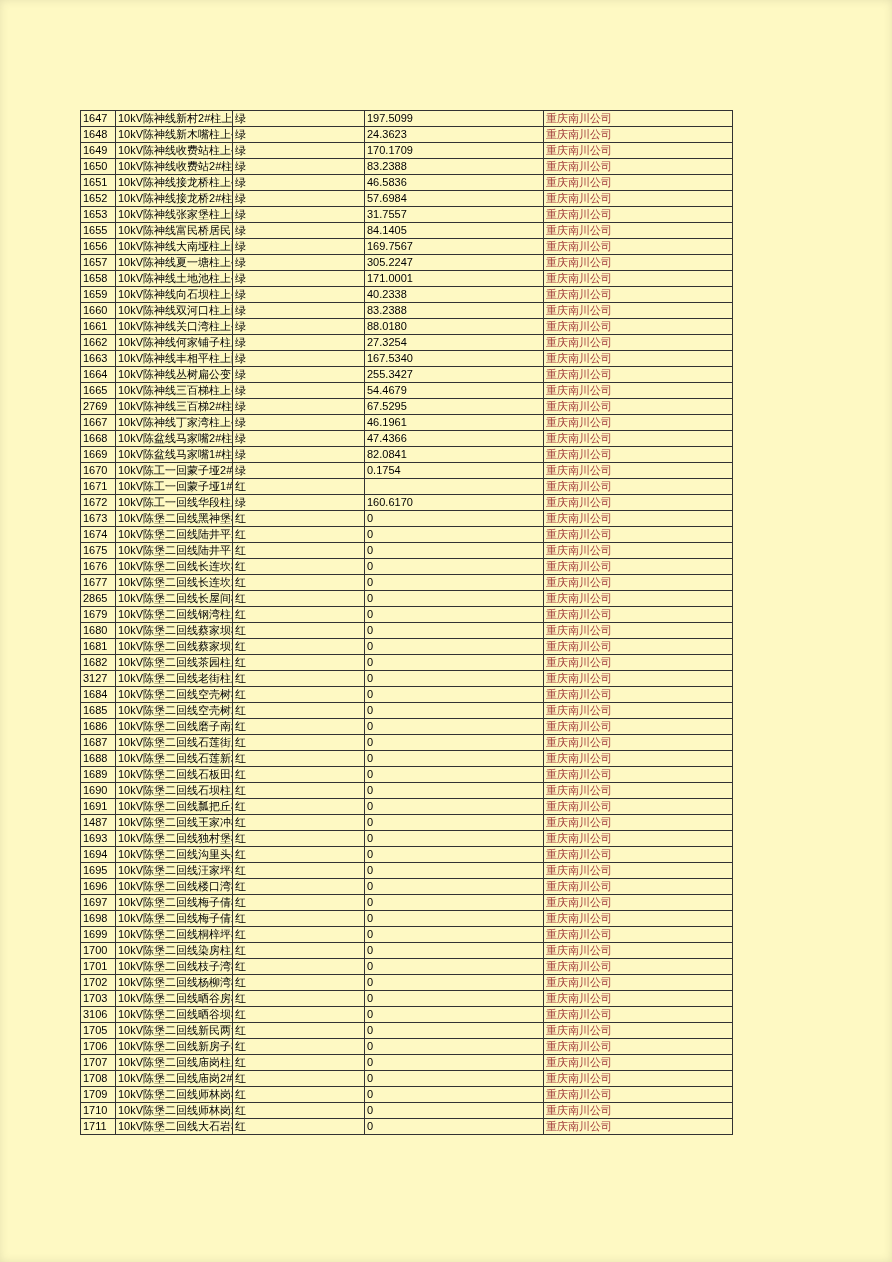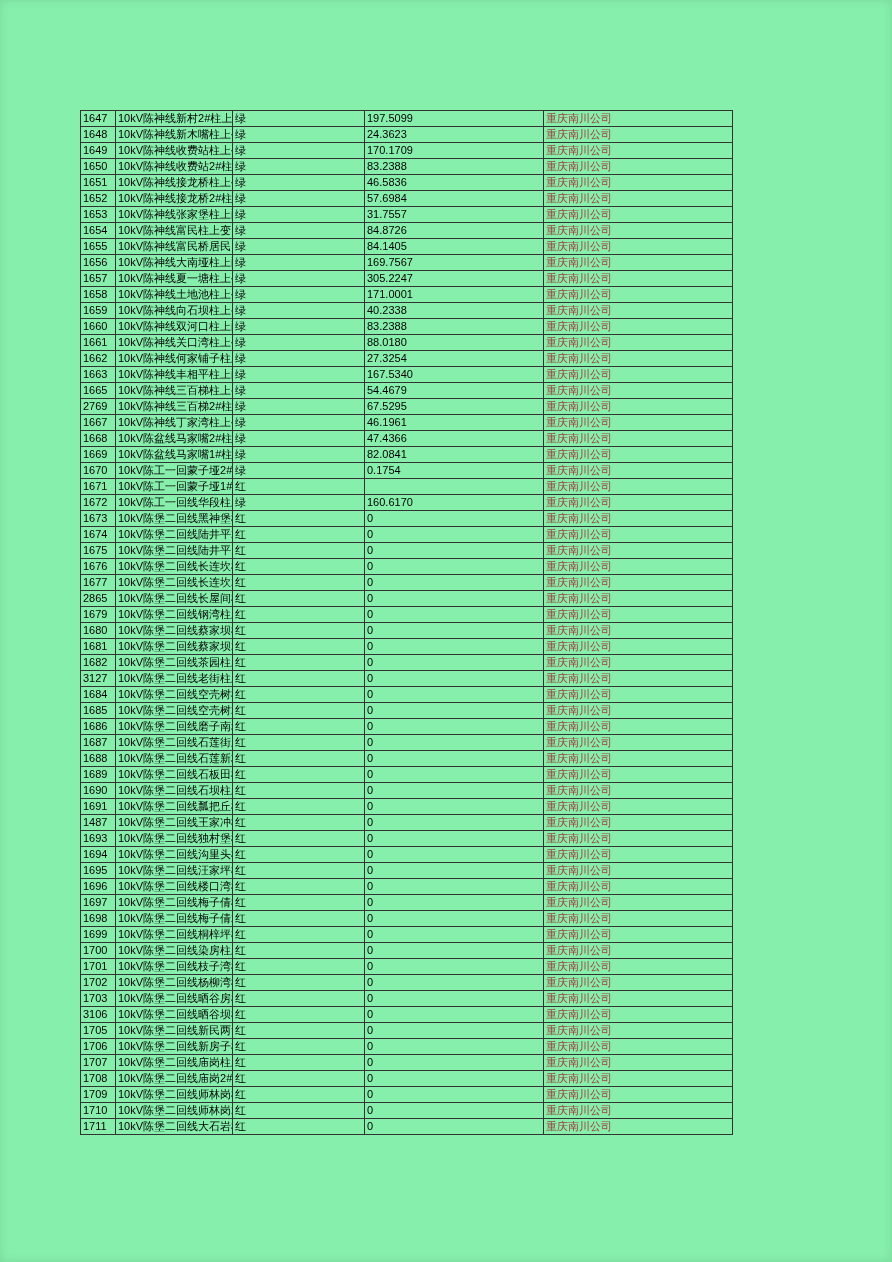--- a/index.html
+++ b/index.html
@@ -8,21 +8,21 @@
     width: 892px;
     height: 1262px;
     background: #ffffff;
     font-family: "Liberation Sans", "DejaVu Sans", sans-serif;
     overflow: hidden;
   }
   .page {
     position: relative;
     width: 892px;
     height: 1262px;
-    background: #86efac;
+    background: #fef9c3;
   }
   .page-edge {
     position: absolute;
     inset: 0;
     box-shadow: inset 0 0 10px rgba(0,0,0,0.10);
     pointer-events: none;
   }
   table.sheet {
     position: absolute;
     left: 80px;
@@ -98,27 +98,20 @@
           <td class="c-company">重庆南川公司</td>
         </tr>
         <tr>
           <td class="c-id">1653</td>
           <td class="c-name">10kV陈神线张家堡柱上配</td>
           <td class="c-status">绿</td>
           <td class="c-value">31.7557</td>
           <td class="c-company">重庆南川公司</td>
         </tr>
         <tr>
-          <td class="c-id">1654</td>
-          <td class="c-name">10kV陈神线富民柱上变</td>
-          <td class="c-status">绿</td>
-          <td class="c-value">84.8726</td>
-          <td class="c-company">重庆南川公司</td>
-        </tr>
-        <tr>
           <td class="c-id">1655</td>
           <td class="c-name">10kV陈神线富民桥居民点</td>
           <td class="c-status">绿</td>
           <td class="c-value">84.1405</td>
           <td class="c-company">重庆南川公司</td>
         </tr>
         <tr>
           <td class="c-id">1656</td>
           <td class="c-name">10kV陈神线大南垭柱上配</td>
           <td class="c-status">绿</td>
@@ -165,20 +158,27 @@
           <td class="c-name">10kV陈神线何家铺子柱上</td>
           <td class="c-status">绿</td>
           <td class="c-value">27.3254</td>
           <td class="c-company">重庆南川公司</td>
         </tr>
         <tr>
           <td class="c-id">1663</td>
           <td class="c-name">10kV陈神线丰相平柱上配</td>
           <td class="c-status">绿</td>
           <td class="c-value">167.5340</td>
+          <td class="c-company">重庆南川公司</td>
+        </tr>
+        <tr>
+          <td class="c-id">1664</td>
+          <td class="c-name">10kV陈神线丛树扁公变</td>
+          <td class="c-status">绿</td>
+          <td class="c-value">255.3427</td>
           <td class="c-company">重庆南川公司</td>
         </tr>
         <tr>
           <td class="c-id">1665</td>
           <td class="c-name">10kV陈神线三百梯柱上变</td>
           <td class="c-status">绿</td>
           <td class="c-value">54.4679</td>
           <td class="c-company">重庆南川公司</td>
         </tr>
         <tr>

